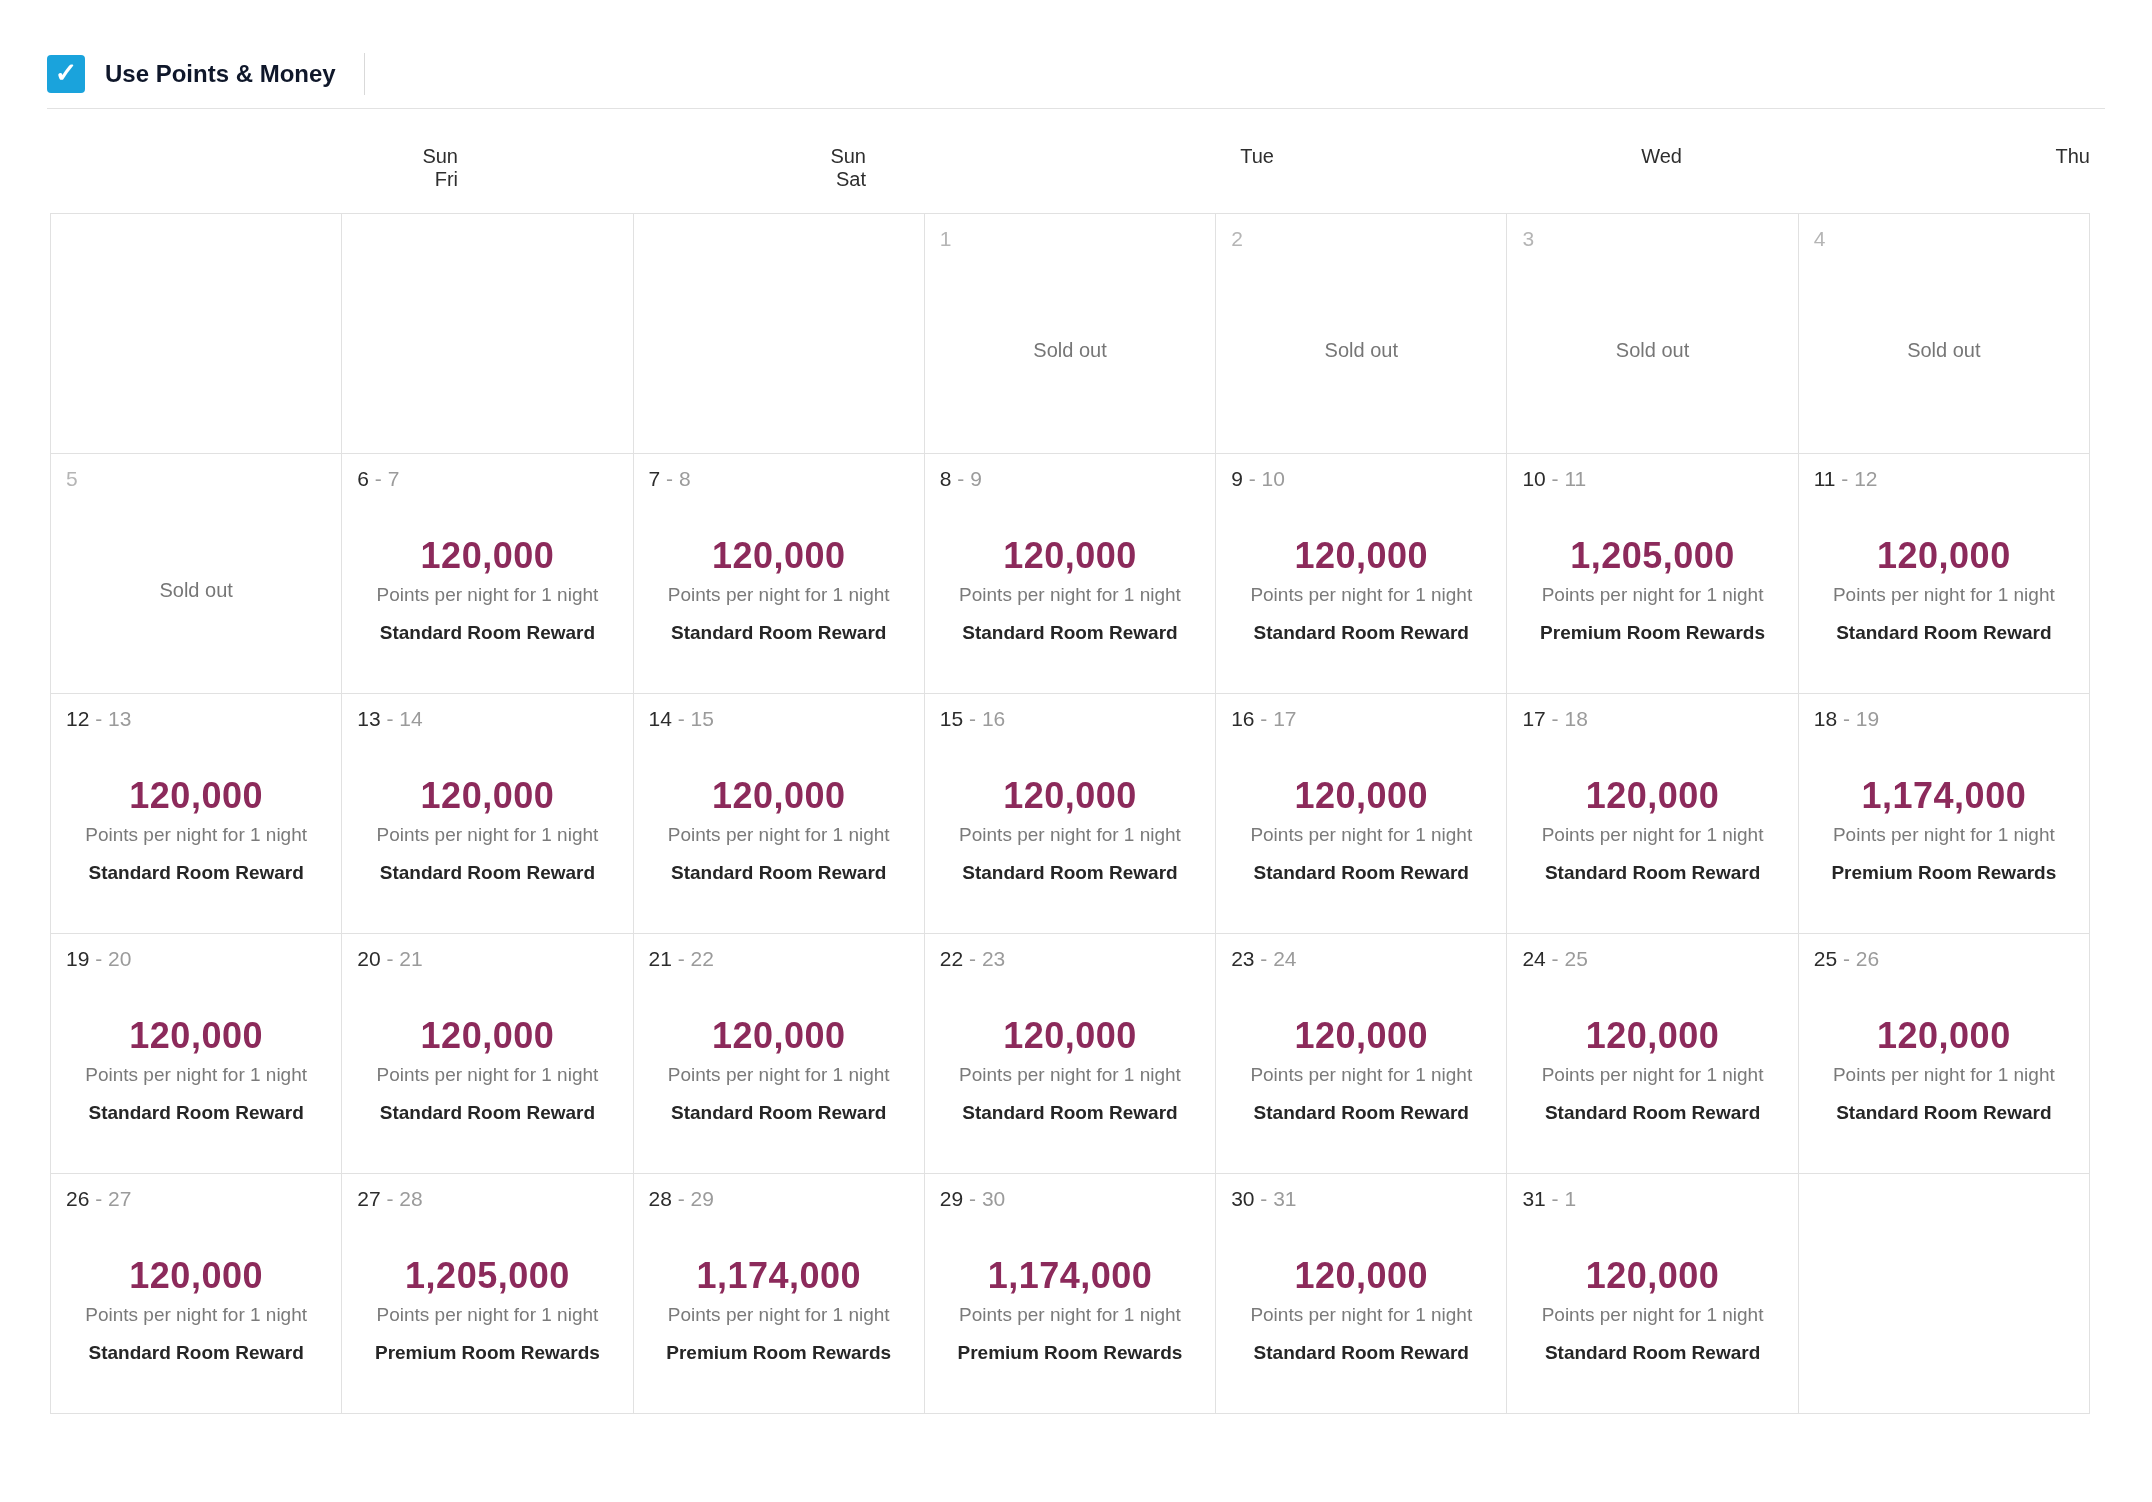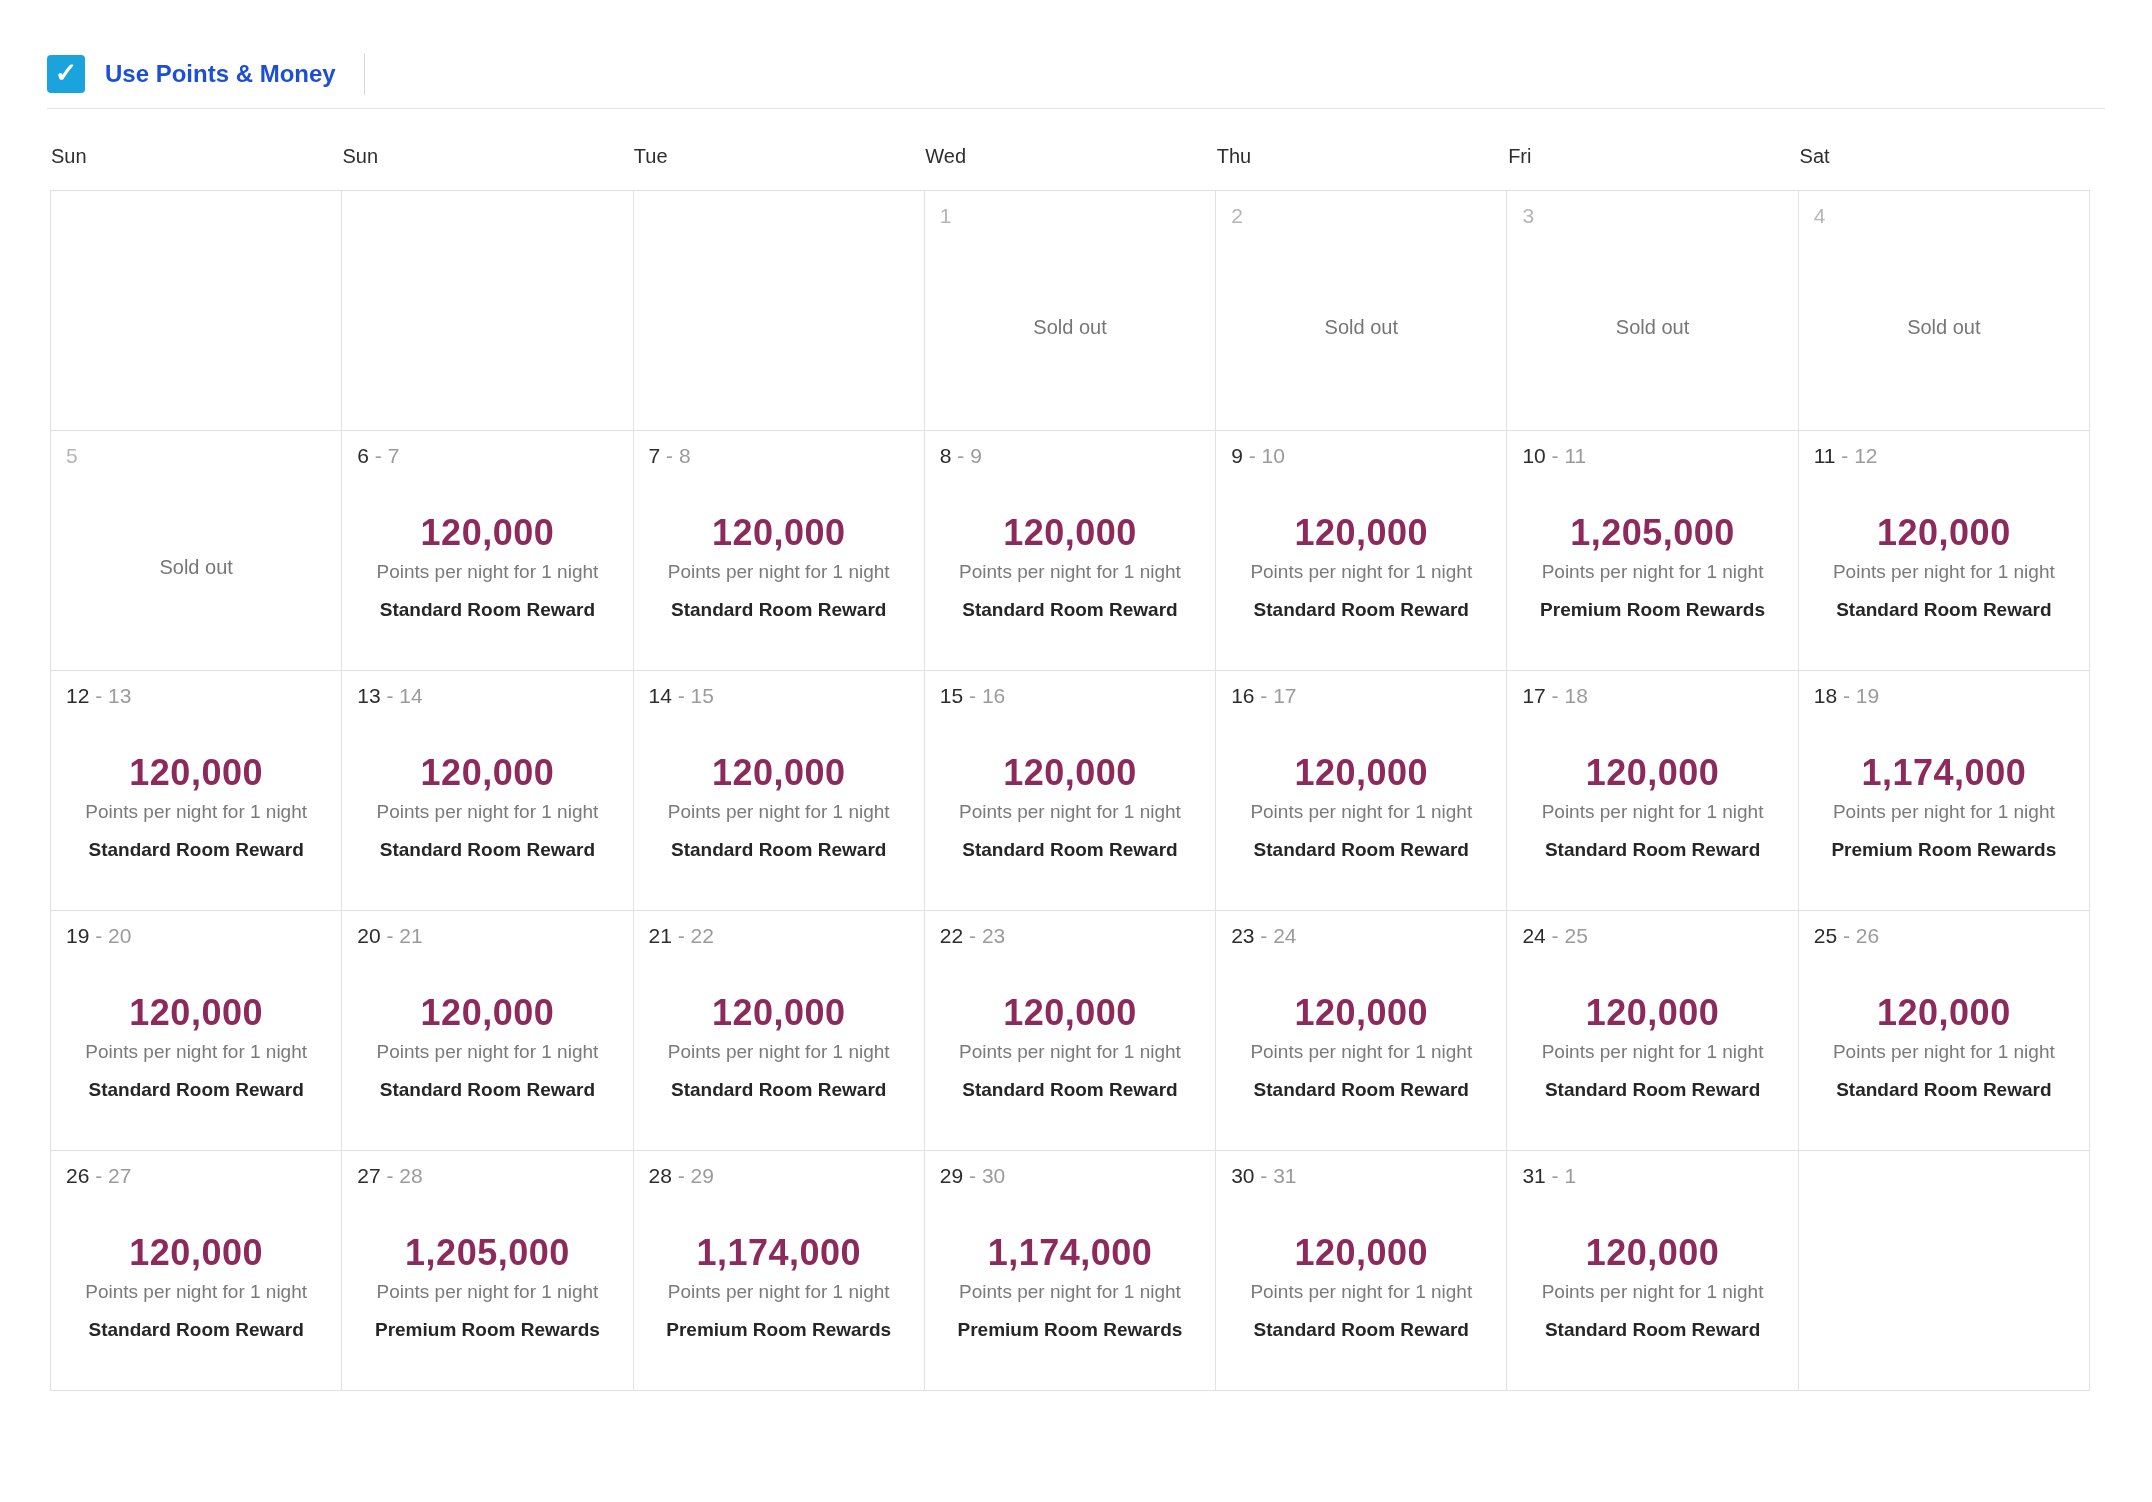--- a/index.html
+++ b/index.html
@@ -43,21 +43,21 @@
     color: #ffffff;
     font-size: 27px;
     font-weight: 700;
     line-height: 1;
     transform: translateY(-1px);
   }
   .toggle-label {
     margin-left: 20px;
     font-size: 24px;
     font-weight: 700;
-    color: #1d4ed8;
+    color: #0f172a;
     white-space: nowrap;
   }
   .v-divider {
     width: 1px;
     height: 42px;
     background: #d9d9d9;
     margin: 0 26px 0 28px;
     flex: 0 0 auto;
   }
   .toggle-desc {
@@ -68,21 +68,22 @@
   .hr {
     margin: 6px 47px 0 47px;
     border-top: 1px solid #e2e2e2;
     height: 0;
   }
 
   .weekday-row {
     margin: 36px 0 0 50px;
     width: 2040px;
     display: grid;
-    grid-template-columns: repeat(7, 1fr);
+    grid-template-columns: repeat(5, 1fr);
+    text-align: right;
   }
   .weekday {
     font-size: 20px;
     color: #2e2e2e;
     padding-left: 1px;
   }
 
   .grid {
     margin: 22px 0 0 50px;
     width: 2040px;

